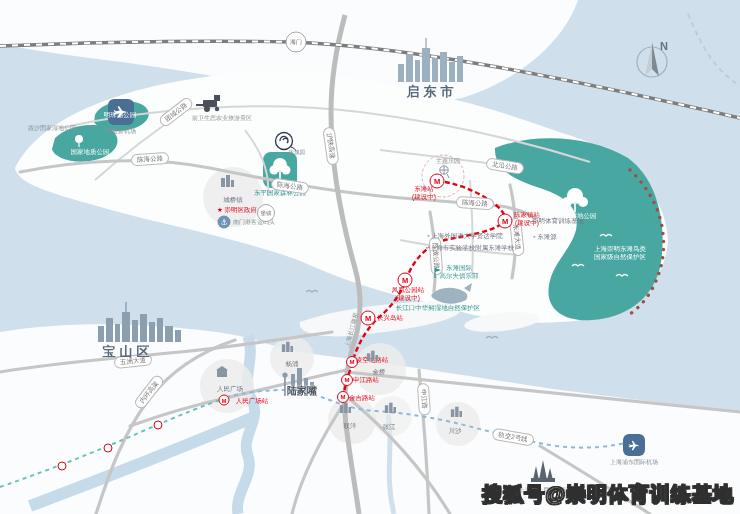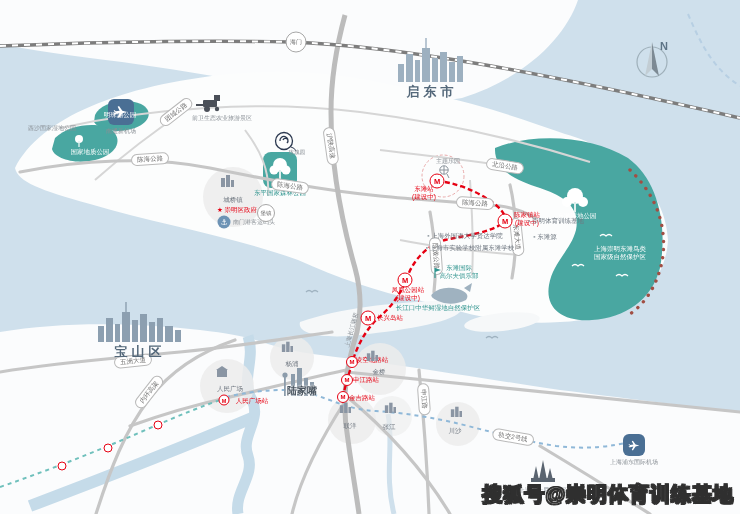--- a/index.html
+++ b/index.html
@@ -321,21 +321,21 @@
         <line x1="3" y1="1" x2="3" y2="11" stroke="#2f948e" stroke-width="1.2"></line>
         <polygon points="3,1 9,3 3,5" fill="#2f948e"></polygon>
       </svg>
 </div>
 <div class="abs lbl-teal" style="left:459px;top:272px;">
       <div>东滩国际</div>
       <div>高尔夫俱乐部</div>
     </div>
 <div class="abs lbl-teal" style="left:438px;top:308px;">长江口中华鲟湿地自然保护区</div>
 
-<div class="abs city" style="left:140px;top:352px;">宝山区</div>
+<div class="abs city" style="left:128px;top:352px;">宝山区</div>
 
 <div class="abs" style="left:222px;top:372px;">
   <svg width="14" height="12" viewBox="0 0 14 12">
         <g fill="#8a95a3">
           <rect x="2" y="5" width="10" height="7"></rect>
           <polygon points="1,5 13,5 7,1"></polygon>
         </g>
       </svg>
 </div>
 <div class="abs lbl" style="left:230px;top:389px;">人民广场</div>

